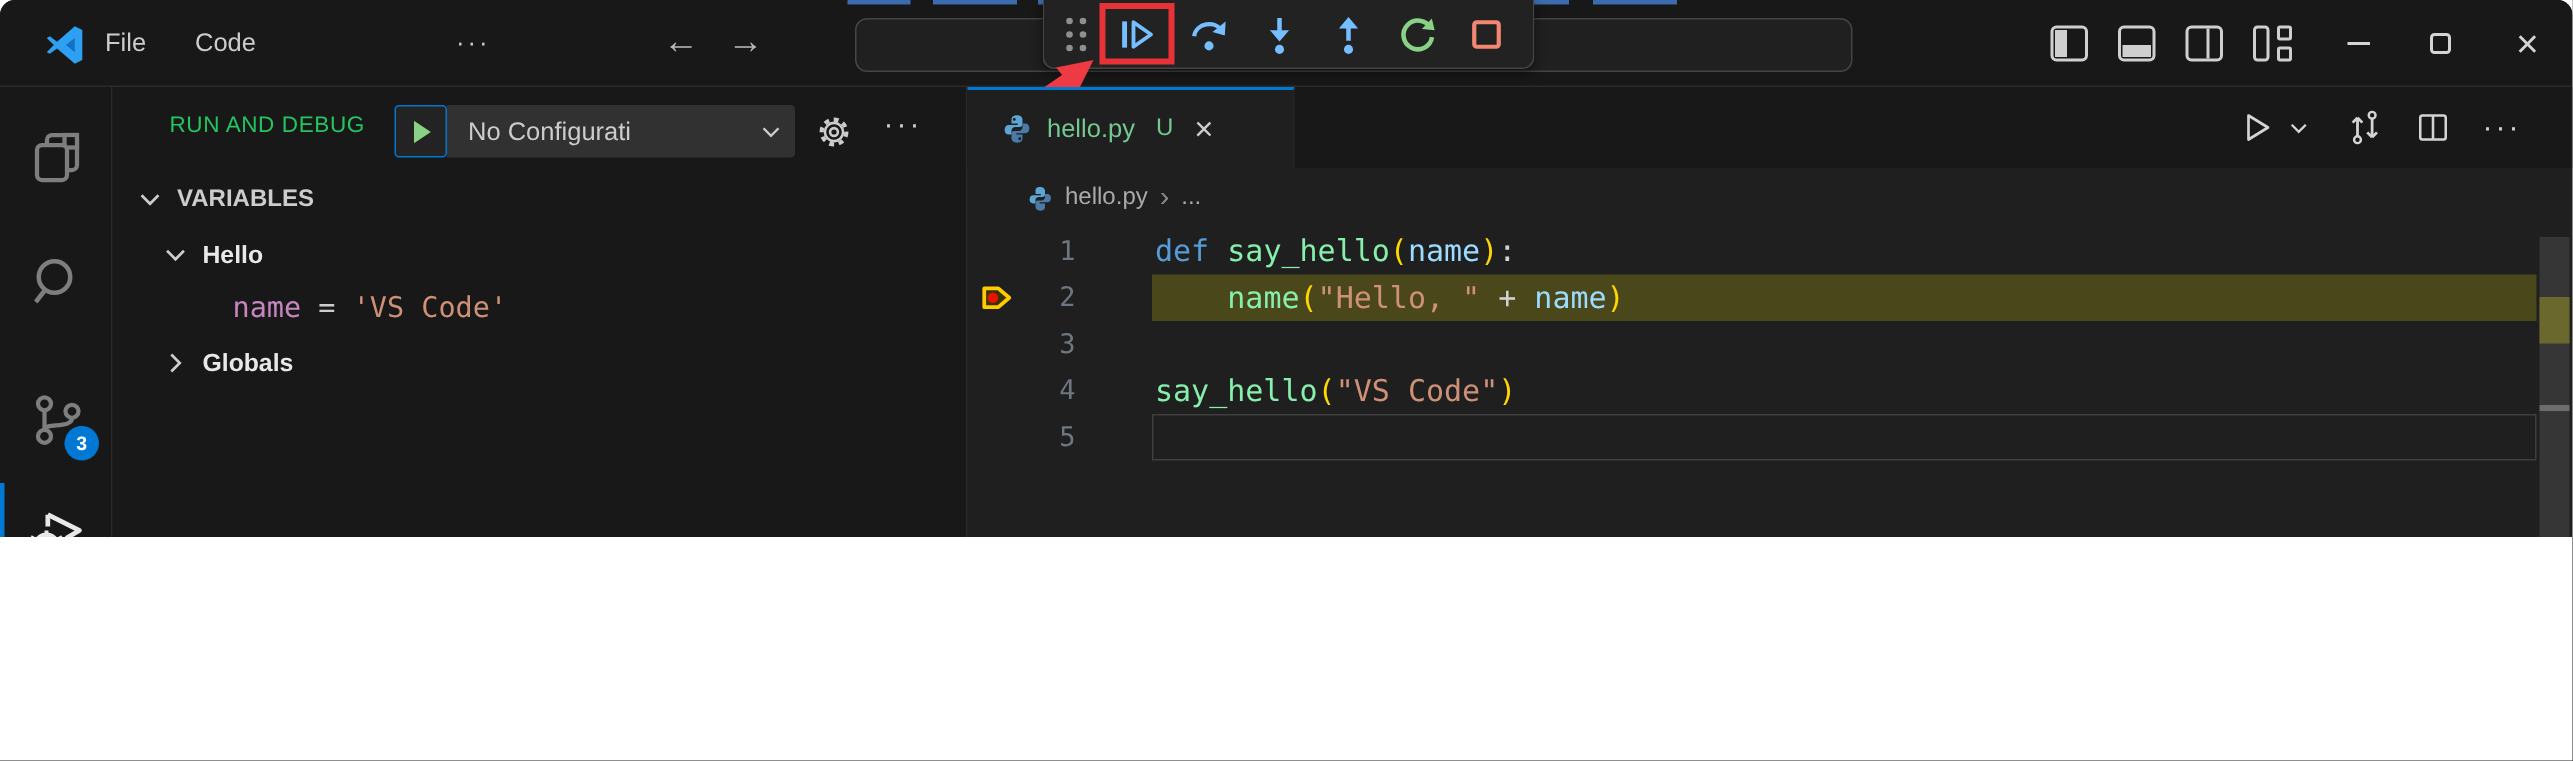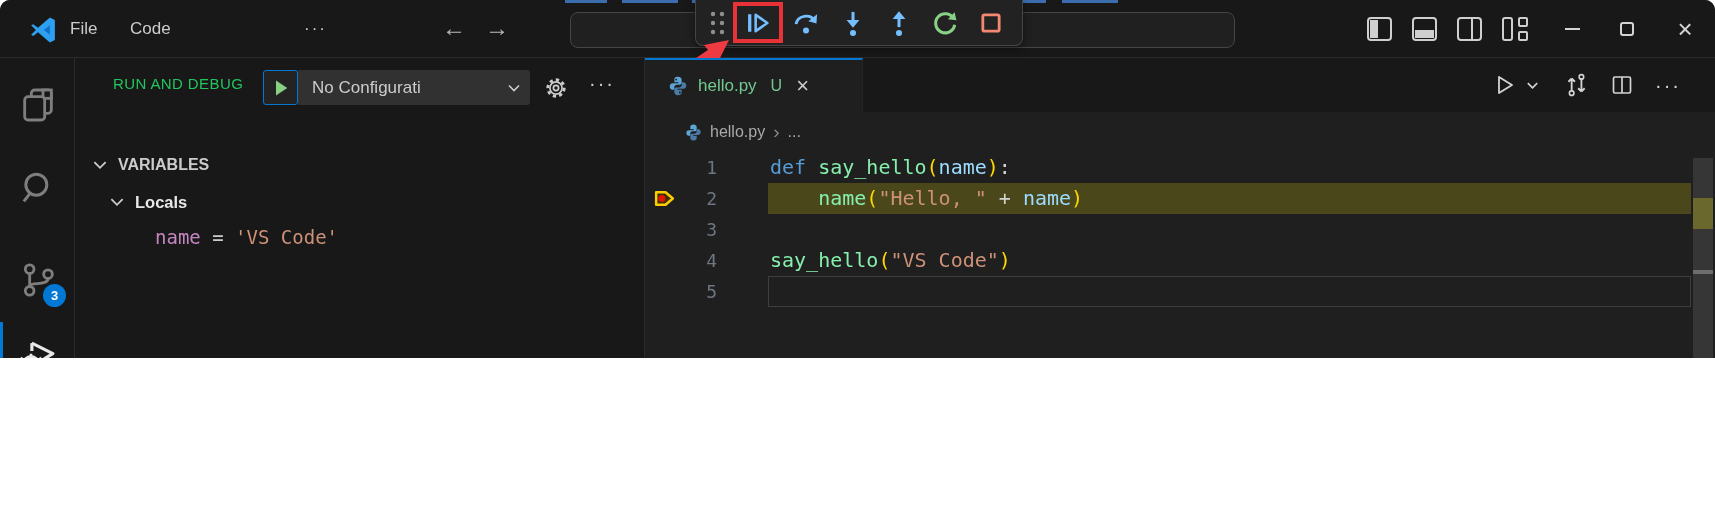--- a/index.html
+++ b/index.html
@@ -31,21 +31,21 @@
     font-size:13px;line-height:23px;text-align:center;font-weight:bold;}
   .act-indicator{left:0;width:3px;background:#0078d4;}
 
   
   .sidebar{left:75px;top:58px;width:570px;height:449px;background:#181818;border-right:1px solid #2b2b2b;}
   .sb-title{left:38px;top:0;height:52px;line-height:52px;font-size:15px;letter-spacing:.4px;color:#22c55e;}
   .play-btn{left:188px;top:12px;width:35px;height:35px;border:1px solid #0078d4;border-radius:3px;background:#232323;display:flex;align-items:center;justify-content:center;}
   .cfg-dd{left:223px;top:12px;width:232px;height:35px;background:#313131;border-radius:0 3px 3px 0;display:flex;align-items:center;font-size:17px;color:#cccccc;padding-left:14px;}
   .cfg-chev{position:absolute;right:8px;top:10px;}
   .sec-hdr{font-weight:bold;font-size:16px;color:#cccccc;}
-  .tree-row{left:0;width:570px;height:34px;display:flex;align-items:center;margin-top:32px;}
+  .tree-row{left:0;width:570px;height:34px;display:flex;align-items:center;}
   .mono{font-family:"DejaVu Sans Mono",monospace;}
   .sb-divider{left:0;width:570px;height:1px;background:#2b2b2b;}
 
   
   .editor{left:645px;top:58px;width:1070px;height:449px;background:#1f1f1f;}
   .tabbar{left:0;top:0;width:1070px;height:54px;background:#181818;}
   .tab{left:0;top:0;width:218px;height:54px;background:#1f1f1f;border-top:2px solid #0078d4;border-right:1px solid #252525;display:flex;align-items:center;padding:0 10px 0 22px;}
   .tab-label{font-size:17px;color:#73c991;margin-left:9px;}
   .tab-git{font-size:16px;color:#73c991;margin-left:14px;}
   .tab-close{font-size:22px;color:#cccccc;margin-left:14px;line-height:20px;}
@@ -249,26 +249,32 @@
     <div class="abs tree-row" style="top:58px">
       <svg style="margin-left:16px" width="18" height="18" viewBox="0 0 16 16">
         <path d="M3 5.5 L8 10.5 L13 5.5" fill="none" stroke="#cccccc" stroke-width="1.6"></path>
       </svg>
       <span class="sec-hdr" style="margin-left:9px">VARIABLES</span>
     </div>
     <div class="abs tree-row" style="top:95px">
       <svg style="margin-left:33px" width="18" height="18" viewBox="0 0 16 16">
         <path d="M3 5.5 L8 10.5 L13 5.5" fill="none" stroke="#cccccc" stroke-width="1.6"></path>
       </svg>
-      <span style="margin-left:9px;font-weight:bold;font-size:16.5px;color:#e8e8e8">Locals</span>
+      <span style="margin-left:9px;font-weight:bold;font-size:16.5px;color:#e8e8e8">Hello</span>
     </div>
     <div class="abs tree-row mono" style="top:130px;font-size:19px">
       <span style="margin-left:80px;color:#c586c0">name</span>
       <span style="color:#cccccc;white-space:pre"> = </span>
       <span style="color:#ce9178">'VS Code'</span>
+    </div>
+    <div class="abs tree-row" style="top:167px">
+      <svg style="margin-left:33px" width="18" height="18" viewBox="0 0 16 16">
+        <path d="M5.5 3 L10.5 8 L5.5 13" fill="none" stroke="#cccccc" stroke-width="1.6"></path>
+      </svg>
+      <span style="margin-left:9px;font-weight:bold;font-size:16.5px;color:#e8e8e8">Globals</span>
     </div>
 
     <div class="abs sb-divider" style="top:323px"></div>
 
   </div>
 
   <div class="abs editor">
     <div class="abs tabbar">
       <div class="abs tab">
         <svg width="22" height="22" viewBox="0 0 24 24">

